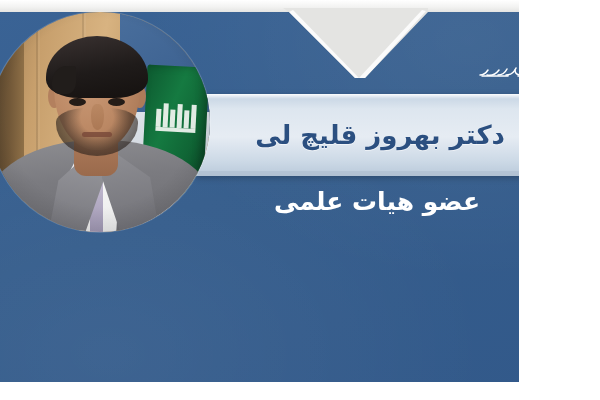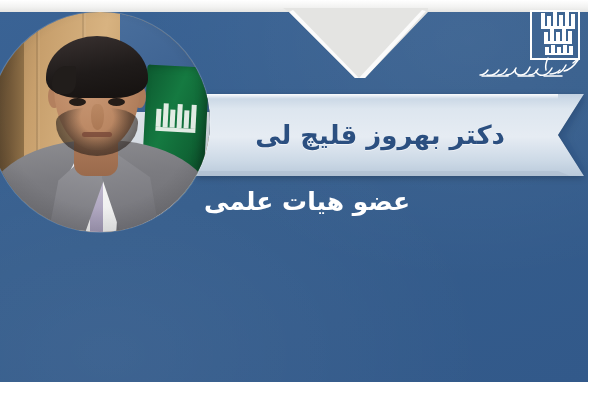--- a/index.html
+++ b/index.html
@@ -9,21 +9,21 @@
   }
   body {
     width: 600px;
     height: 400px;
     overflow: hidden;
     font-family: "DejaVu Sans", sans-serif;
   }
 
   #card {
     position: relative;
-    width: 588px;
+    width: 519px;
     height: 400px;
     background: #ffffff;
     overflow: hidden;
   }
 
   
   .top-strip {
     position: absolute;
     left: 0; top: 0;
     width: 600px; height: 12px;
@@ -231,26 +231,26 @@
     font-size: 26px;
     font-weight: bold;
     letter-spacing: 0px;
     white-space: nowrap;
     text-shadow: 0 1px 0 rgba(255,255,255,.55);
   }
 
   
   .subtitle {
     position: absolute;
-    left: 204px;
+    left: 182px;
     top: 186px;
     width: 390px;
     z-index: 3;
     direction: rtl;
-    text-align: left;
+    text-align: center;
     color: #ffffff;
   }
   .sub-line-1 {
     font-size: 25px;
     font-weight: bold;
     line-height: 1.28;
     white-space: nowrap;
   }
   .sub-line-2 {
     font-size: 25px;

